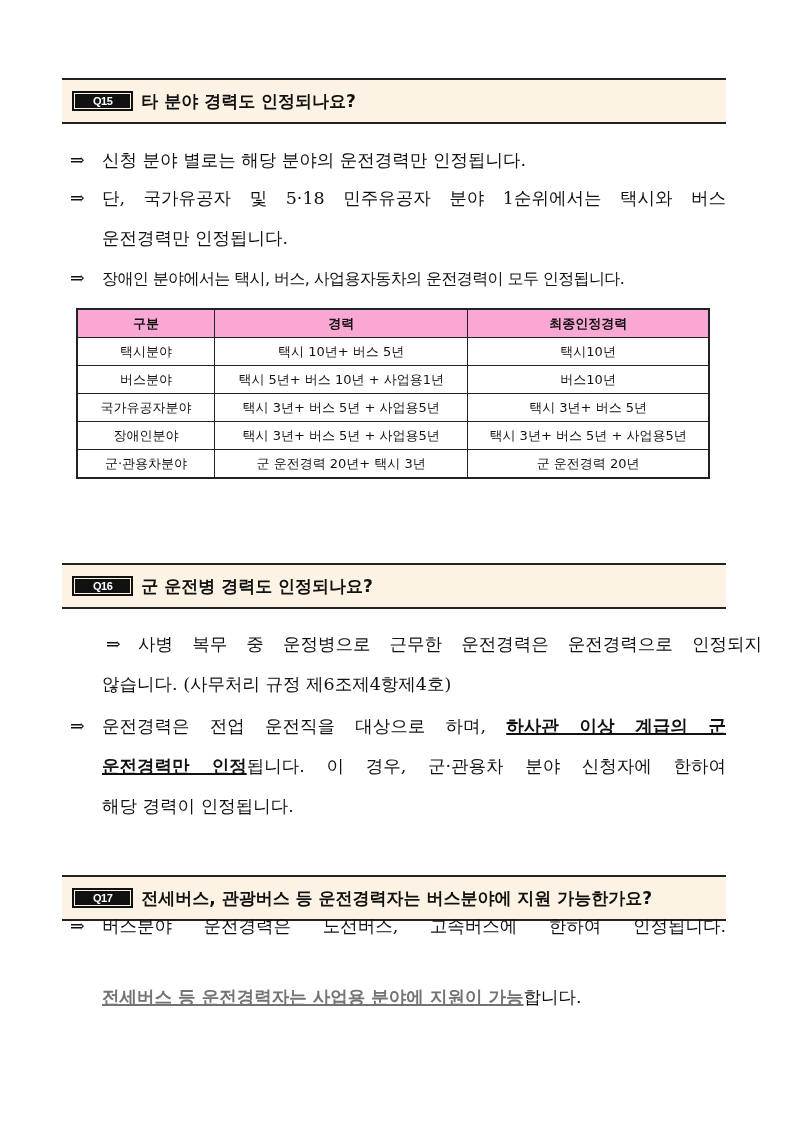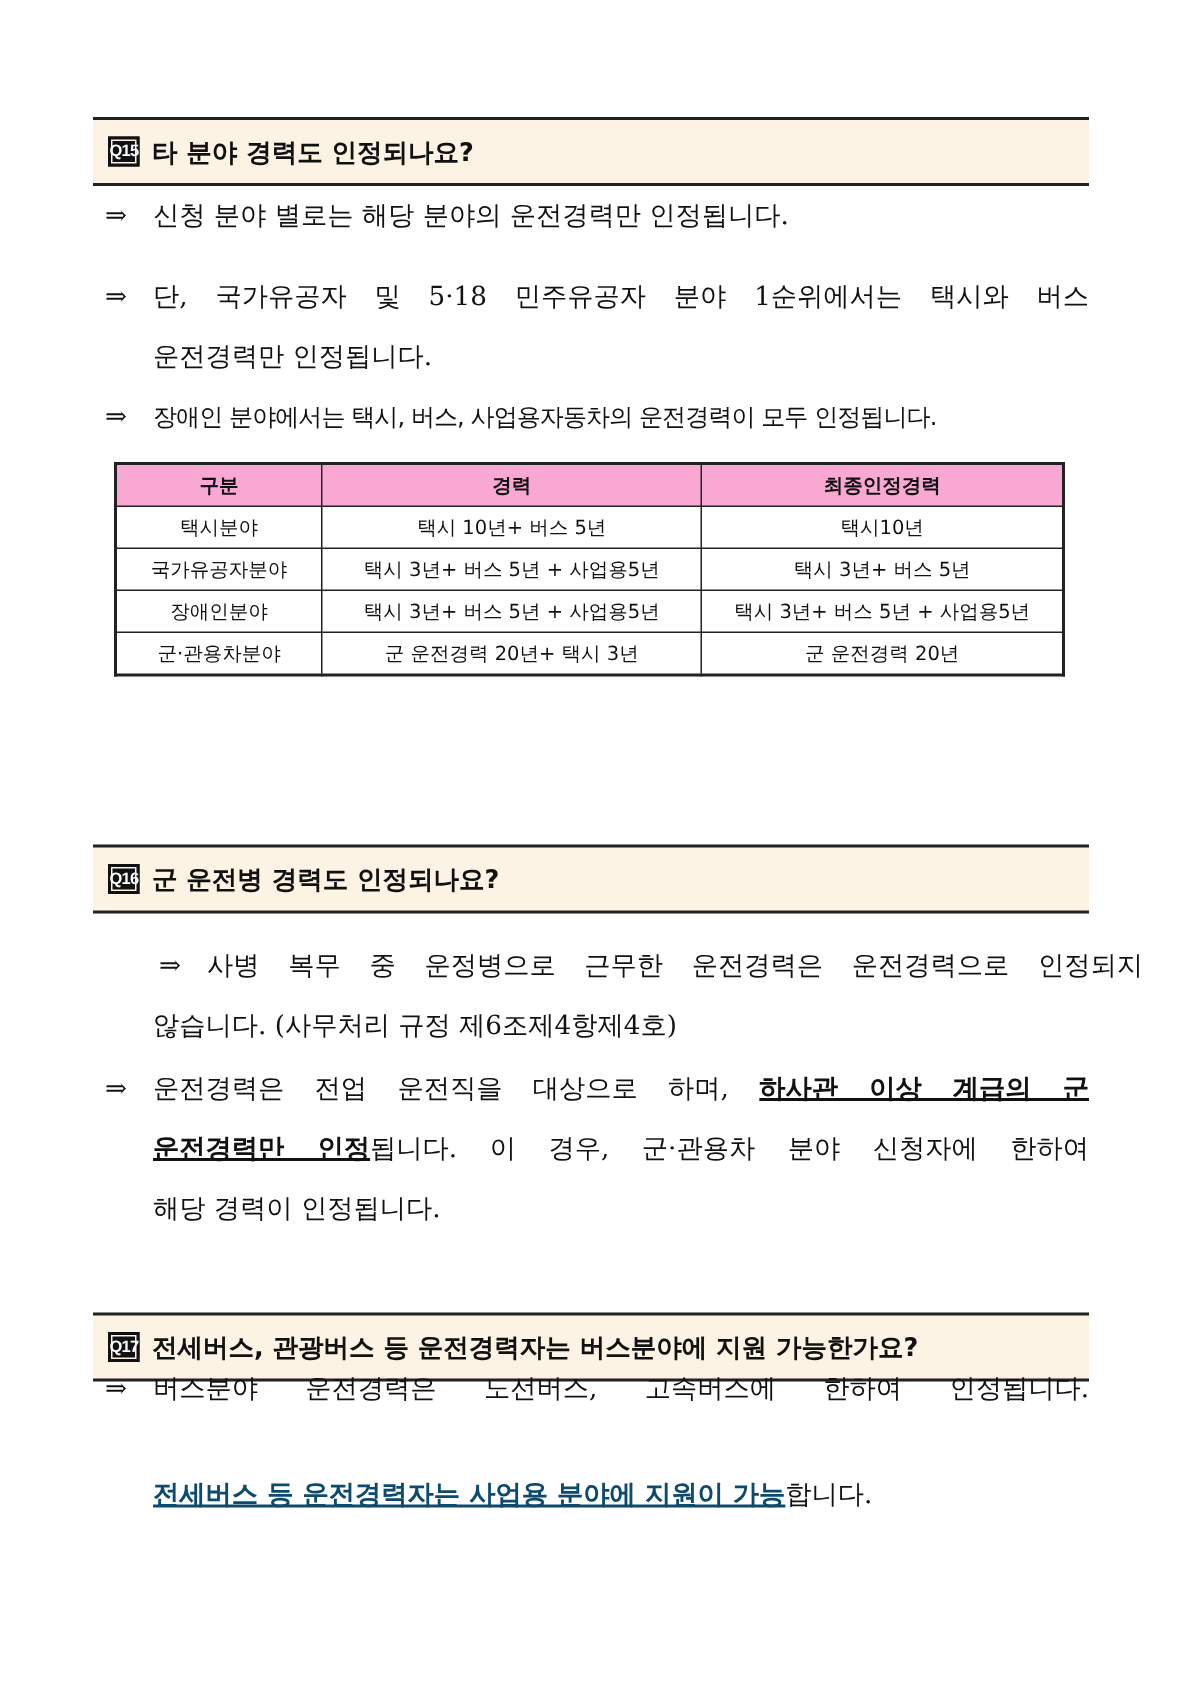--- a/index.html
+++ b/index.html
@@ -1,47 +1,47 @@
 <!DOCTYPE html>
 <html><head>
 <meta charset="utf-8">
 <style>
   html, body { margin: 0; padding: 0; background: #ffffff; }
   body { width: 793px; height: 1121px; position: relative; overflow: hidden;
          font-family: "DejaVu Serif", "Liberation Serif", serif; color: #111; }
   .qhead { position: absolute; left: 62px; width: 664px; height: 46px;
            background: #fcf3e5; border-top: 2px solid #222; border-bottom: 2px solid #222;
            display: flex; align-items: center; box-sizing: border-box; }
-  .qbadge { display: inline-block; margin-left: 10px; padding: 0 0; height: 18px; line-height: 18px;
+  .qbadge { display: inline-block; margin-left: 10px; padding: 0 20px; height: 18px; line-height: 18px;
             background: #111; color: #fff; font-family: "Liberation Sans", sans-serif;
             font-size: 11px; font-weight: bold; border: 1px solid #111; outline: 1px solid #fcf3e5;
             outline-offset: -3px; letter-spacing: -0.5px; }
   .qtitle { margin-left: 8px; font-family: "DejaVu Sans", sans-serif; font-weight: bold; font-size: 17px; }
   .para { position: absolute; left: 70px; width: 656px; font-size: 17.5px; line-height: 40px; }
   .para .arrow { display: inline-block; width: 32px; }
   .para .indent { padding-left: 32px; }
   .justify { text-align: justify; text-align-last: justify; }
   .bu { font-weight: bold; text-decoration: underline; text-decoration-thickness: 2px; }
-  .blue { color: #0c4a6e; }
+  .blue { color: #737373; }
   table.tbl { position: absolute; left: 76px; top: 308px; width: 634px; border-collapse: collapse;
               font-family: "DejaVu Sans", sans-serif; font-size: 13px; }
   table.tbl th, table.tbl td { border: 1px solid #222; height: 27px; text-align: center; padding: 0; }
   table.tbl th { background: #f9a8d4; font-weight: bold; }
   table.tbl td.bold { font-weight: normal; }
   table.tbl { border: 2px solid #222; }
 </style>
 </head>
 <body>
 
 <div class="qhead" style="top:78px;">
   <span class="qbadge">Q15</span>
   <span class="qtitle">타 분야 경력도 인정되나요?</span>
 </div>
 
-<div class="para" style="top:124px;">
+<div class="para" style="top:140px;">
   <span class="arrow">⇒</span><span>신청 분야 별로는 해당 분야의 운전경력만 인정됩니다.</span>
 </div>
 <div class="para justify" style="top:178px;">
   <span class="arrow">⇒</span><span>단, 국가유공자 및 5·18 민주유공자 분야 1순위에서는 택시와 버스</span>
 </div>
 <div class="para" style="top:218px;">
   <span class="indent">운전경력만 인정됩니다.</span>
 </div>
 <div class="para" style="top:258px; font-family:'DejaVu Sans',sans-serif; font-size:16px; letter-spacing:-0.6px;">
   <span class="arrow" style="font-family:'DejaVu Serif',serif;font-size:17.5px;">⇒</span><span>장애인 분야에서는 택시, 버스, 사업용자동차의 운전경력이 모두 인정됩니다.</span>
@@ -58,20 +58,25 @@
       <th>구분</th>
       <th>경력</th>
       <th>최종인정경력</th>
     </tr>
   </thead>
   <tbody>
     <tr>
       <td>택시분야</td>
       <td>택시 10년+ 버스 5년</td>
       <td class="bold">택시10년</td>
+    </tr>
+    <tr>
+      <td>버스분야</td>
+      <td>택시 5년+ 버스 10년 + 사업용1년</td>
+      <td class="bold">버스10년</td>
     </tr>
     <tr>
       <td>국가유공자분야</td>
       <td>택시 3년+ 버스 5년 + 사업용5년</td>
       <td class="bold">택시 3년+ 버스 5년</td>
     </tr>
     <tr>
       <td>장애인분야</td>
       <td>택시 3년+ 버스 5년 + 사업용5년</td>
       <td class="bold">택시 3년+ 버스 5년 + 사업용5년</td>

